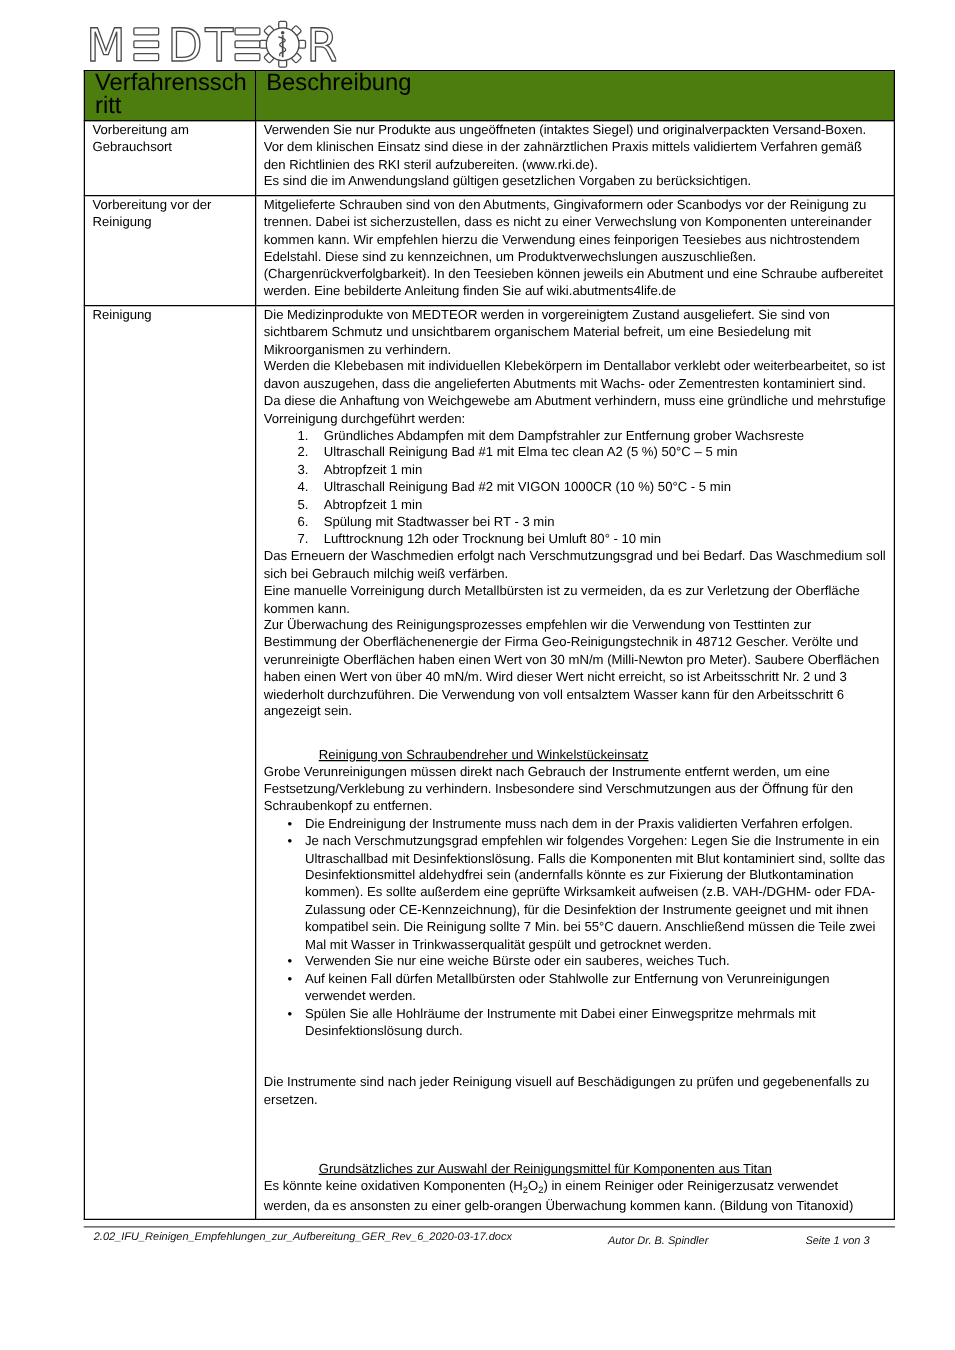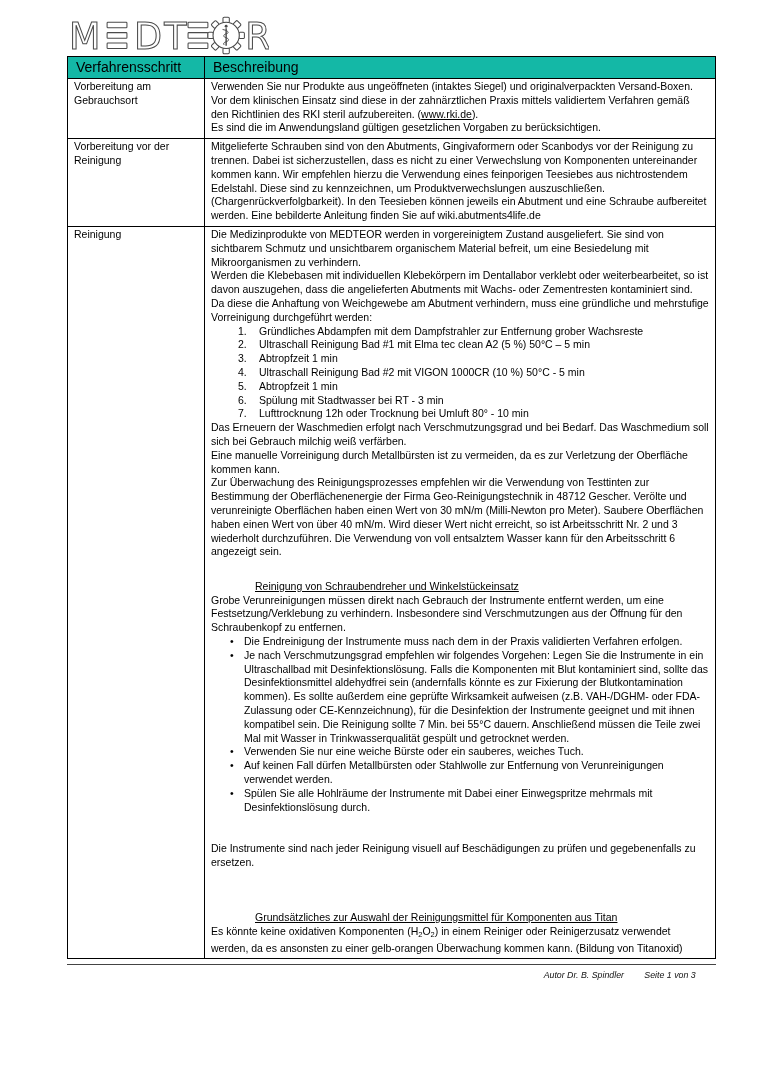--- a/index.html
+++ b/index.html
@@ -16,40 +16,40 @@
   }
   table.doc{
     width:100%;border-collapse:collapse;table-layout:fixed;
     font-size:10.5px;line-height:13.8px;color:#000;
   }
   .doc th,.doc td{
     border:1px solid #000;vertical-align:top;text-align:left;
     padding:1px 6px 3px 6px;font-weight:400;word-wrap:break-word;
   }
   .doc th{
-    background:#14b8a6;font-size:14px;line-height:18px;
+    background:#4d7c0f;font-size:19px;line-height:18px;
     padding:1px 6px 2px 8px;
   }
   .doc col.c1{width:137px;}
   .para{margin:0;}
   .h-underline{text-decoration:underline;padding-left:44px;}
-  .u-link{text-decoration:underline;color:inherit;cursor:pointer;}
+  .u-link{color:inherit;cursor:pointer;}
   .subscript{font-size:7.5px;vertical-align:-2px;}
   .list-row{display:flex;}
   .list-num{flex:0 0 auto;margin-left:27px;width:21px;}
   .list-bullet{flex:0 0 auto;margin-left:19px;width:14px;}
   .list-text{flex:1 1 auto;}
   .spacer{width:100%;}
   .footer{
     border-top:1px solid #444;margin-top:5px;padding-top:2px;
     display:flex;align-items:flex-start;
     font-style:italic;font-size:8.8px;line-height:11.5px;color:#111;
   }
   .footer-left{width:362px;padding-left:8px;box-sizing:border-box;}
-  .footer-center{flex:1 1 auto;text-align:right;padding-top:3px;font-style:italic;}
+  .footer-center{flex:1 1 auto;text-align:center;padding-top:3px;font-style:italic;}
   .footer-right{width:92px;text-align:center;padding-top:3px;}
 </style>
 </head>
 <body>
 
 <div class="page">
 
   <div class="logo">
     <svg width="200" height="42" viewBox="0 0 252 50">
       <g fill="#ffffff" stroke="#4a4a4a" stroke-width="1.3" font-family="DejaVu Sans, sans-serif" font-size="46">
@@ -179,17 +179,18 @@
             <div class="para">Die Instrumente sind nach jeder Reinigung visuell auf Beschädigungen zu prüfen und gegebenenfalls zu ersetzen.</div>
             <div class="spacer" style="height: 41.4px;"></div>
             <div class="para h-underline">Grundsätzliches zur Auswahl der Reinigungsmittel für Komponenten aus Titan</div>
             <div class="para"><span>Es könnte keine oxidativen Komponenten (H</span><span class="subscript">2</span><span>O</span><span class="subscript">2</span><span>) in einem Reiniger oder Reinigerzusatz verwendet werden, da es ansonsten zu einer gelb-orangen Überwachung kommen kann. (Bildung von Titanoxid)</span></div>
           </td>
         </tr>
       </tbody>
   </table>
 
   <div class="footer">
+    <div class="footer-left">2.02_IFU_Reinigen_Empfehlungen_zur_Aufbereitung_GER_Rev_6_2020-03-17.docx</div>
     <div class="footer-center">Autor Dr. B. Spindler</div>
     <div class="footer-right">Seite 1 von 3</div>
   </div>
 
 </div>
 
 </body></html>

